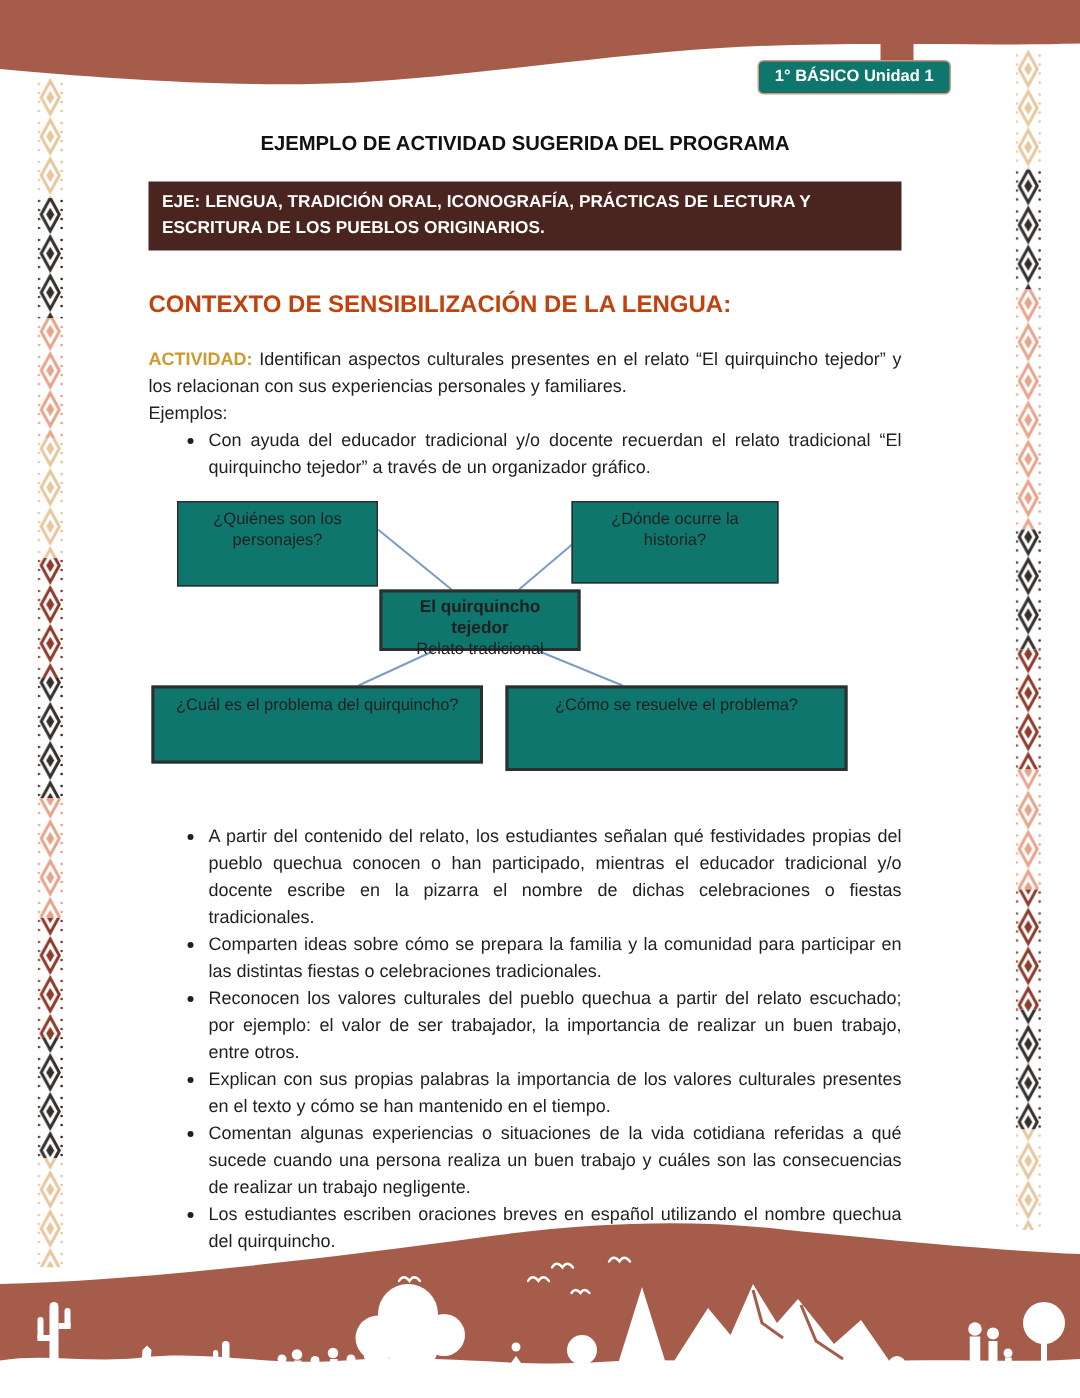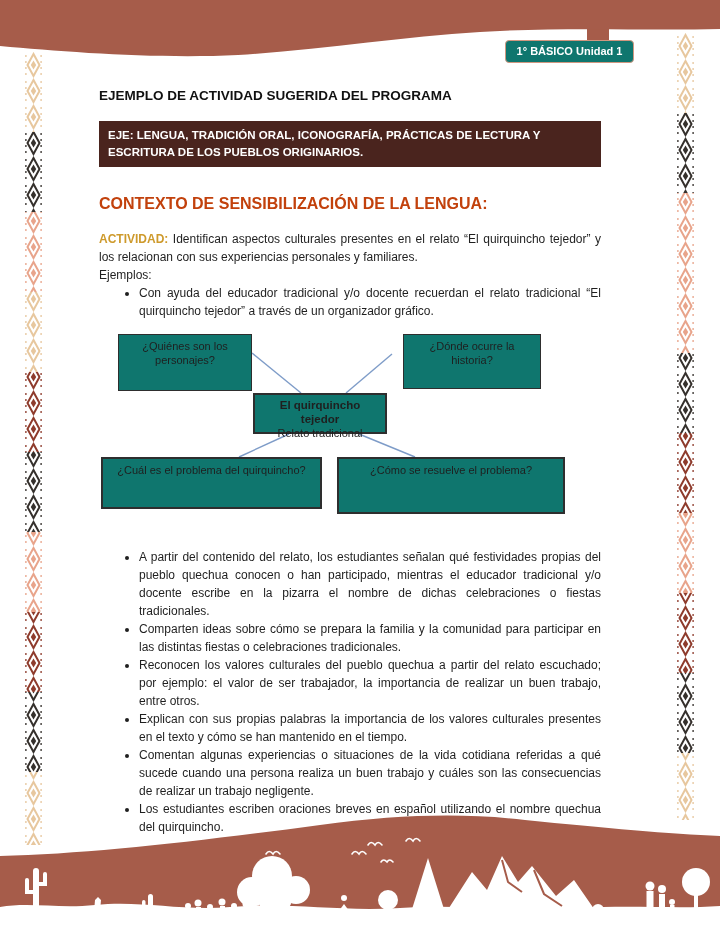--- a/index.html
+++ b/index.html
@@ -13,41 +13,41 @@
   .unit-badge{
     position:absolute;left:505px;top:40px;width:129px;height:23px;
     box-sizing:border-box;background:#0f766e;border:1.5px solid #D19780;border-radius:4px;
     color:#ffffff;font-size:11px;font-weight:bold;text-align:center;line-height:20px;
   }
   .side-border{position:absolute;width:17px;}
   .side-border.left{left:25px;top:52px;height:793px;}
   .side-border.right{left:677px;top:33px;height:787px;}
   
   .content{position:absolute;left:99px;top:88px;width:502px;font-size:12px;line-height:18px;}
-  h1.title{margin:0;font-size:13.5px;line-height:16px;text-align:left;font-weight:bold;color:#111;}
+  h1.title{margin:0;font-size:13.5px;line-height:16px;text-align:center;font-weight:bold;color:#111;}
   .eje-banner{
     margin-top:17px;background:#4A241E;color:#ffffff;font-weight:bold;
     font-size:11.5px;line-height:17px;padding:6px 9px;
   }
   h2.context{margin:29px 0 0 0;font-size:16px;line-height:15px;font-weight:bold;color:#c2410c;}
   p{margin:0;}
   .activity-par{margin-top:19px;text-align:justify;}
   .activity-label{color:#CE9A2C;font-weight:bold;}
   .examples-label{}
   ul.bullets{margin:0;padding:0 0 0 40px;list-style:disc outside;}
   ul.bullets li{text-align:justify;margin:0;}
   ul.bullets.second{margin-top:19px;}
   
   .diagram{position:relative;margin-top:9px;height:200px;}
   .dbox{
     position:absolute;box-sizing:border-box;border:1.5px solid #2e2e2e;background:#0f766e;
     font-size:11px;line-height:14px;text-align:center;padding:4px 6px;
   }
   .dbox.tl{left:19px;top:5px;width:134px;height:57px;}
-  .dbox.tr{left:304px;top:5px;width:138px;height:55px;}
+  .dbox.tr{left:282px;top:5px;width:138px;height:55px;}
   .dbox.center{left:154px;top:64px;width:134px;height:41px;border-width:2px;padding-top:3px;}
   .dbox.bl{left:2px;top:128px;width:221px;height:52px;border-width:2px;}
   .dbox.br{left:238px;top:128px;width:228px;height:57px;border-width:2px;}
   .dbox .b{font-weight:bold;font-size:11.5px;}
   .connectors{position:absolute;left:0;top:0;}
 </style>
 </head>
 <body>
 
 <div class="page">

